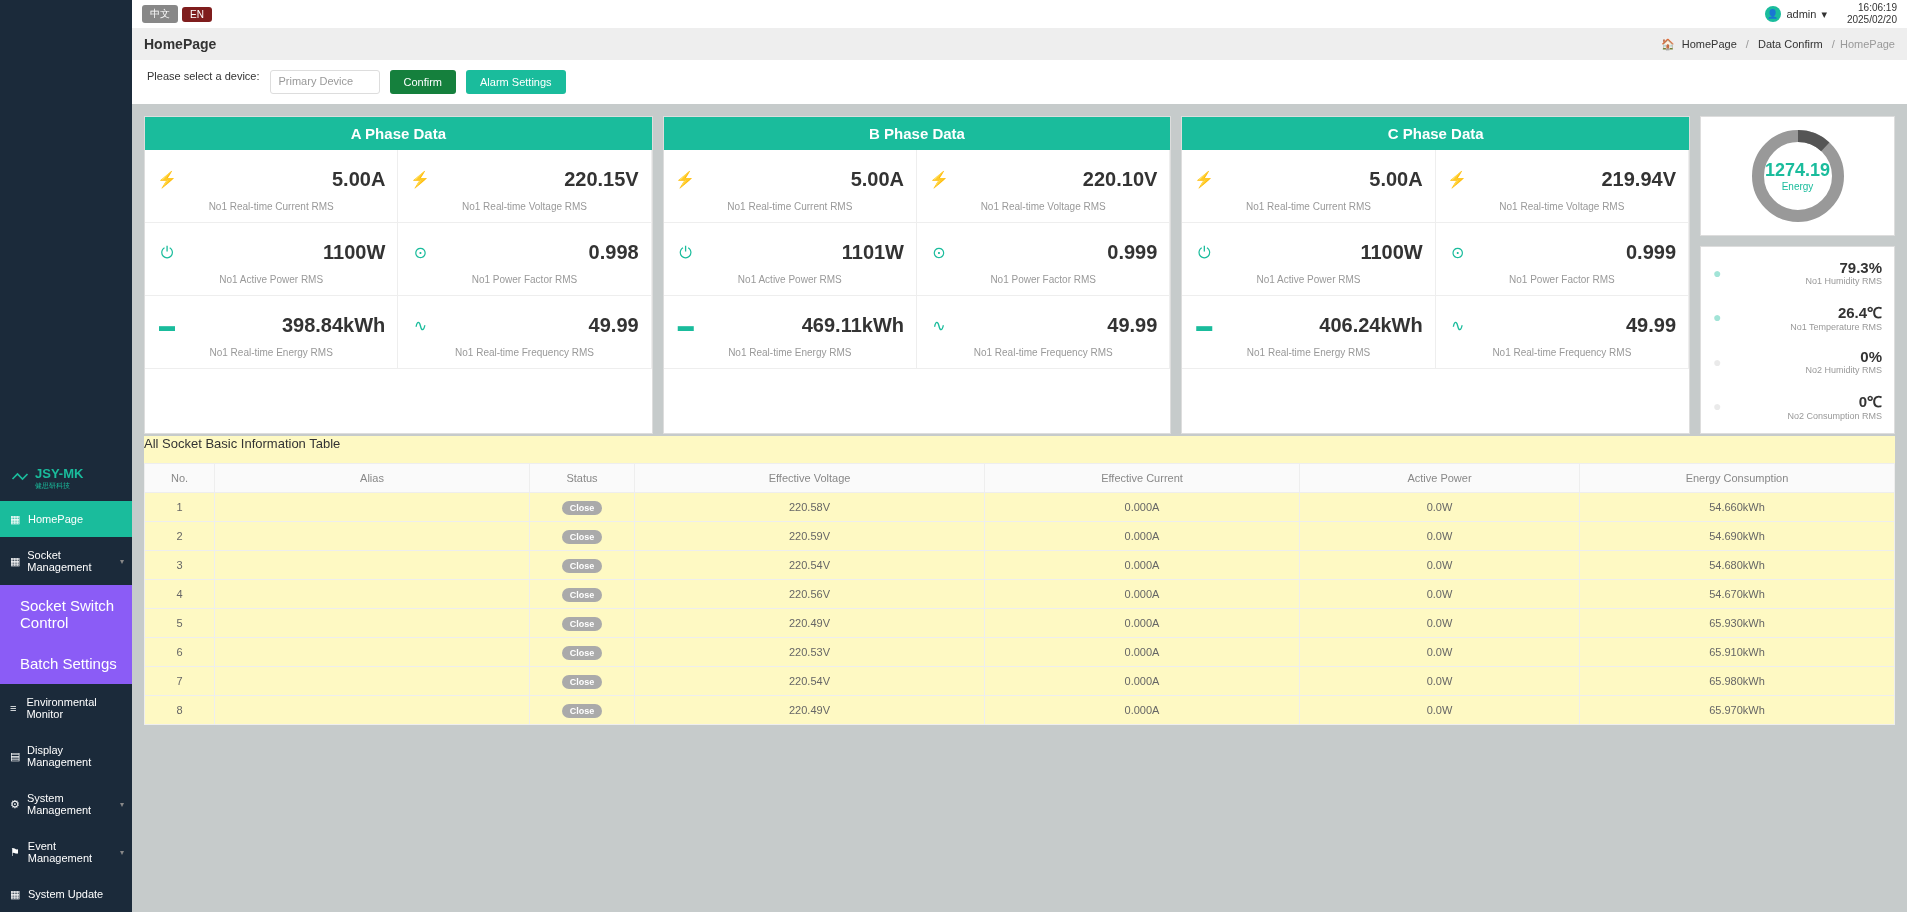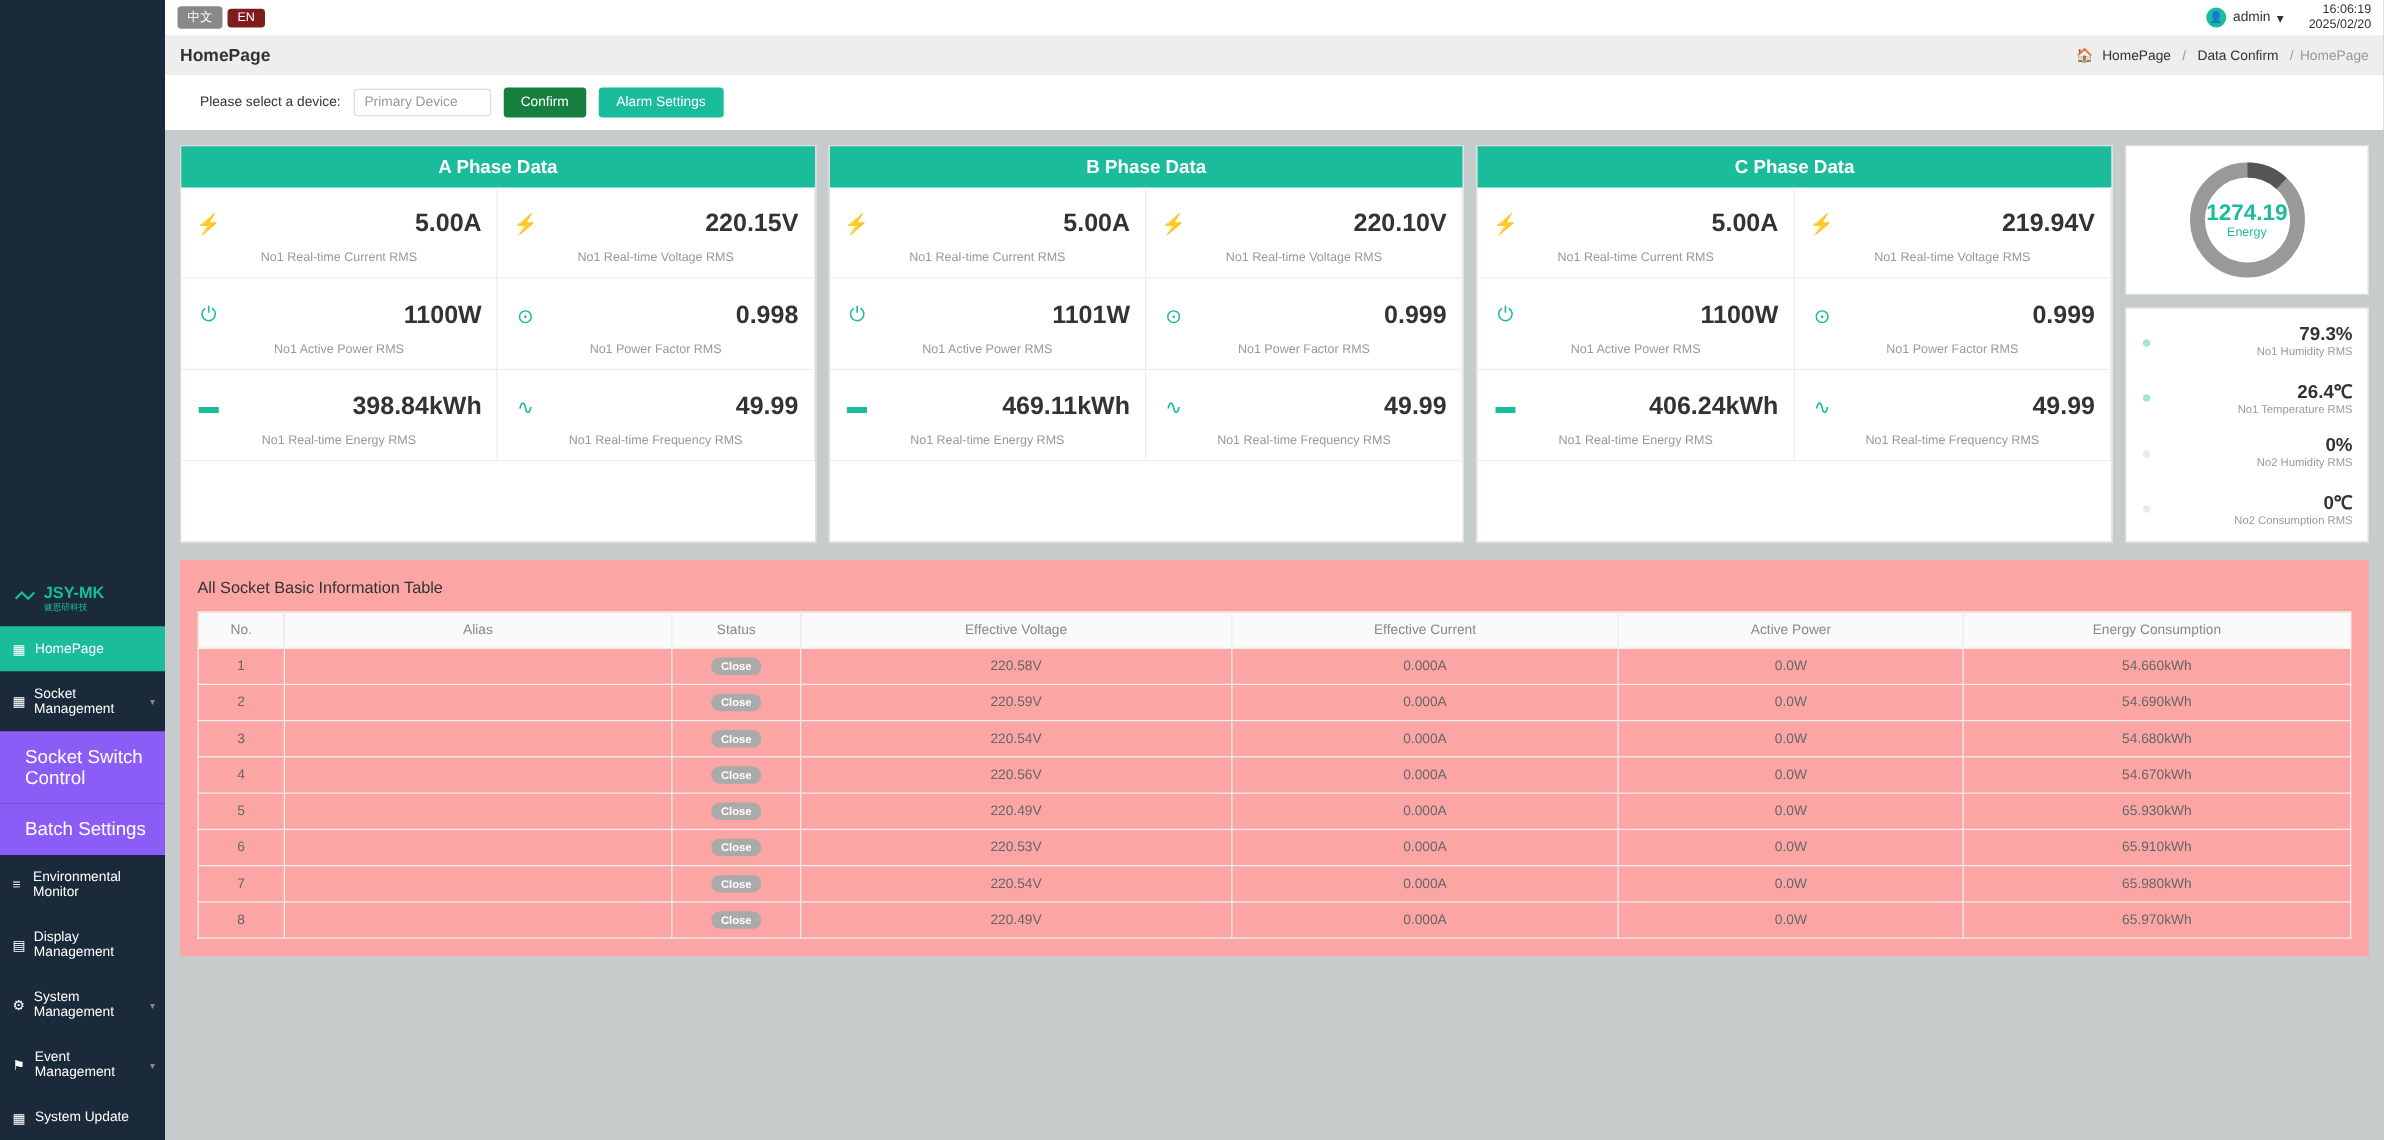--- a/index.html
+++ b/index.html
@@ -34,21 +34,21 @@
 
 
 .crumb-bar { background: #eee; padding: 8px 12px; display: flex; align-items: center; }
 .crumb-title { font-size: 14px; font-weight: bold; }
 .crumb-spacer { flex: 1; }
 .crumbs { font-size: 11px; color: #999; }
 .crumbs a { color: #333; text-decoration: none; margin: 0 4px; }
 .crumbs .sep { margin: 0 2px; }
 
 
-.filter-bar { background: #fff; padding: 10px 28px; display: flex; align-items: center; gap: 10px; font-size: 11px; }
+.filter-bar { background: #fff; padding: 10px 15px; display: flex; gap: 10px; font-size: 11px; }
 .select { border: 1px solid #ddd; padding: 4px 24px 4px 8px; border-radius: 3px; font-size: 11px; color: #999; background: #fff; position: relative; cursor: pointer; width: 110px; }
 .btn { padding: 6px 14px; border: none; border-radius: 3px; cursor: pointer; color: #fff; font-size: 11px; }
 .btn-confirm { background: #15803d; }
 .btn-alarm { background: #1abc9c; }
 
 
 .dashboard { padding: 12px; }
 .phase-row { display: flex; gap: 10px; }
 .phase-card { flex: 1; background: #fff; border: 1px solid #ddd; }
 .phase-header { background: #1abc9c; color: #fff; text-align: center; padding: 8px; font-size: 15px; font-weight: bold; }
@@ -69,21 +69,21 @@
 .gauge-label { font-size: 10px; color: #1abc9c; }
 .env-card { background: #fff; border: 1px solid #ddd; padding: 4px 0; }
 .env-row { display: flex; align-items: center; padding: 8px 12px; }
 .env-icon { color: #1abc9c; font-size: 14px; width: 20px; opacity: 0.4; }
 .env-icon.muted { color: #ccc; }
 .env-text { flex: 1; text-align: right; }
 .env-val { font-size: 15px; font-weight: bold; }
 .env-label { font-size: 9px; color: #999; }
 
 
-.table-card { background: #fca5a5; margin-top: 14px; padding: 14px; }
+.table-card { background: #fef9c3; margin-top: 2px; }
 .table-title { font-size: 13px; margin-bottom: 12px; }
 table { width: 100%; border-collapse: collapse; font-size: 11px; }
 th, td { border: 1px solid #eee; padding: 8px; text-align: center; color: #666; }
 th { background: #fafafa; color: #888; font-weight: normal; }
 .badge-close { background: #aaa; color: #fff; padding: 2px 8px; border-radius: 8px; font-size: 9px; font-weight: bold; }
 </style>
 </head>
 <body>
 
 <div class="app">

